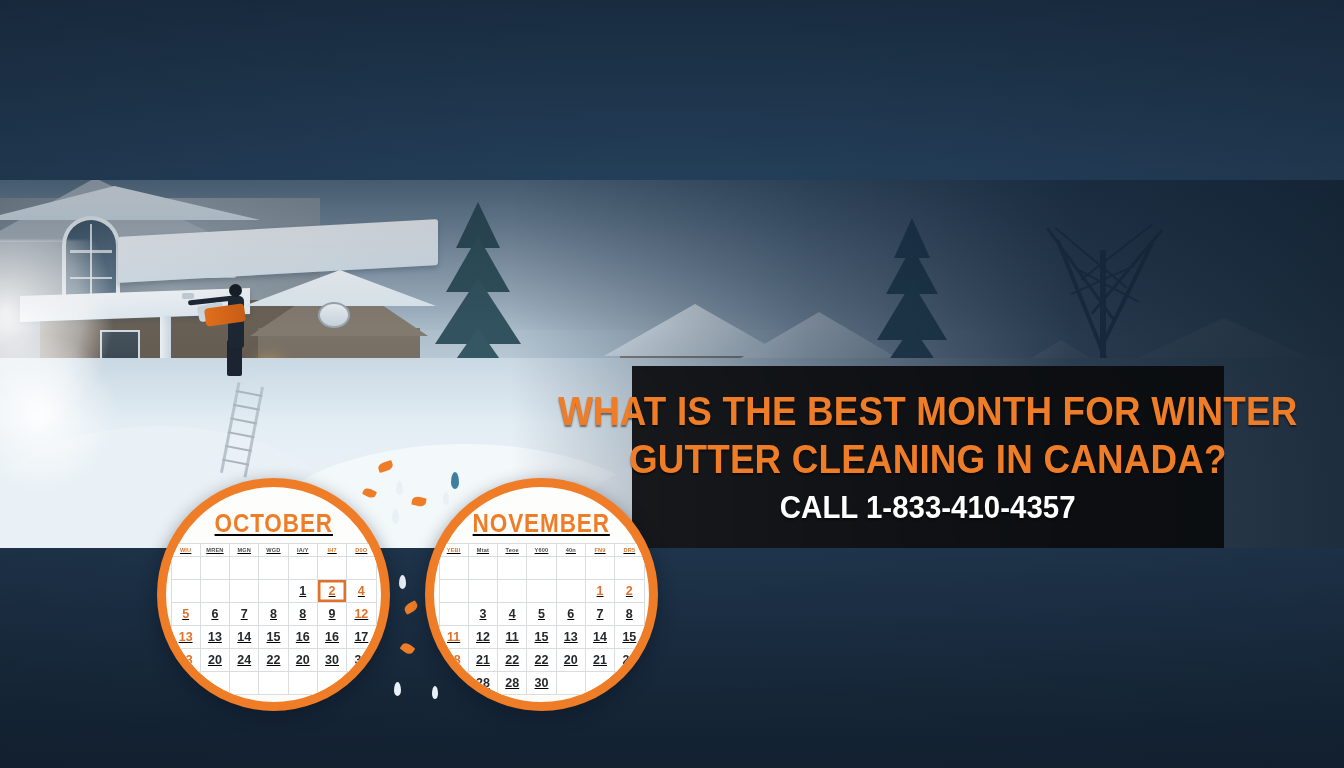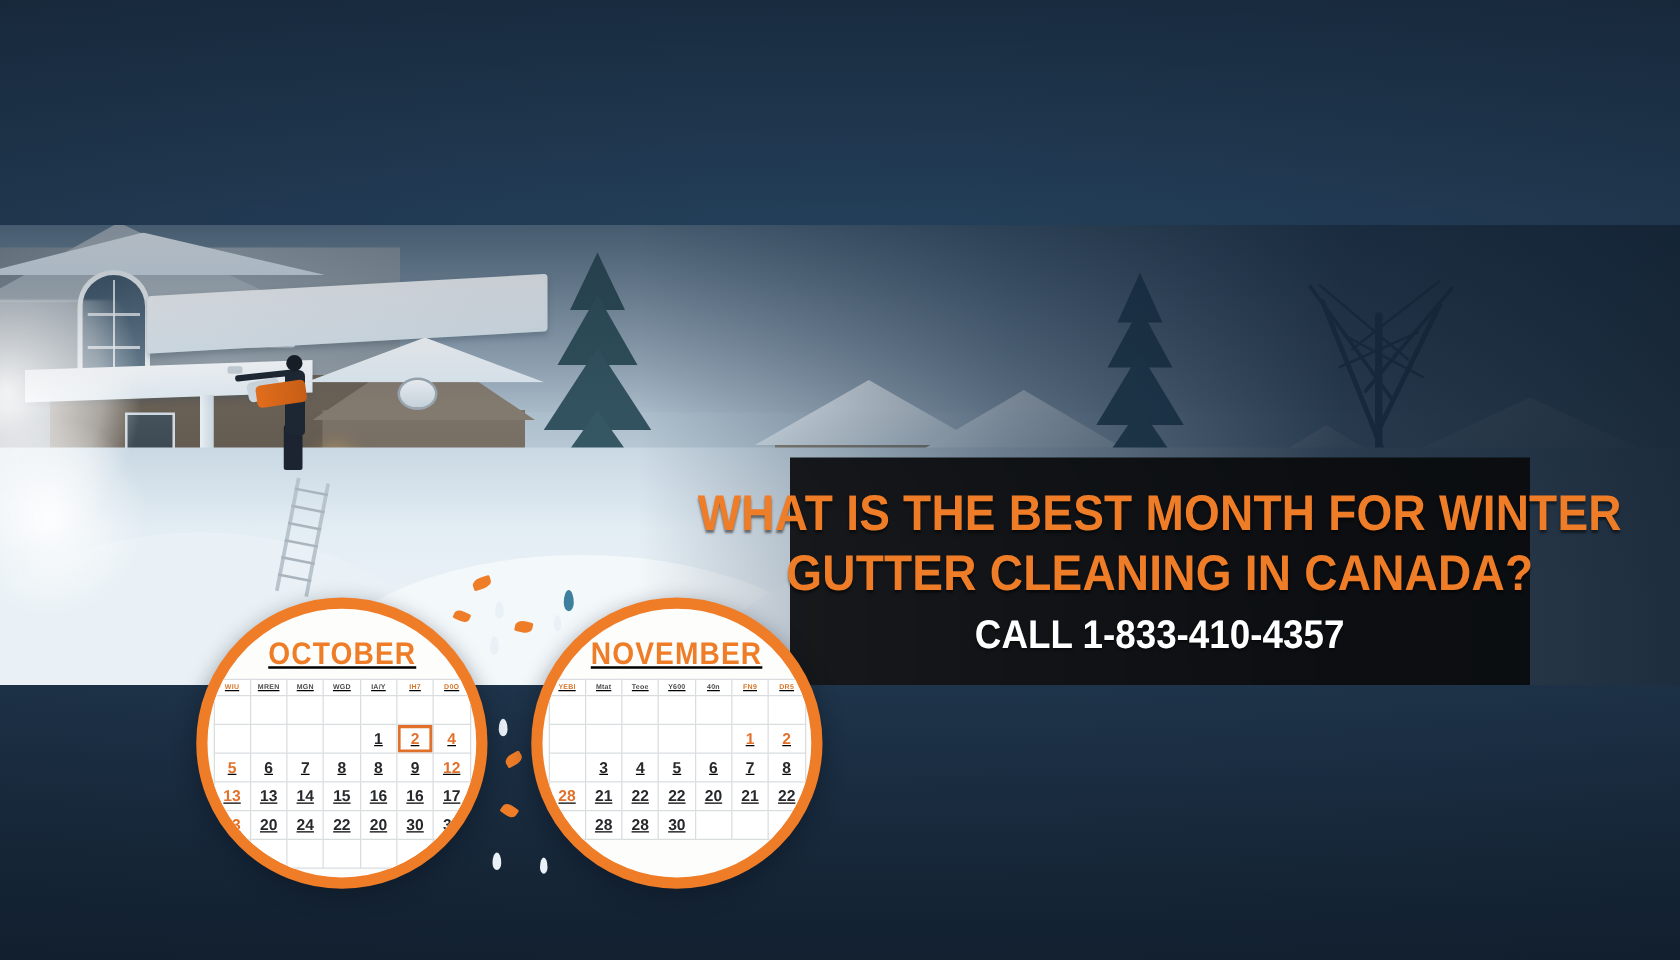--- a/index.html
+++ b/index.html
@@ -464,20 +464,29 @@
           <tr>
             <td></td>
             <td>3</td>
             <td>4</td>
             <td>5</td>
             <td>6</td>
             <td>7</td>
             <td>8</td>
           </tr>
           <tr>
+            <td class="we">11</td>
+            <td>12</td>
+            <td>11</td>
+            <td>15</td>
+            <td>13</td>
+            <td>14</td>
+            <td>15</td>
+          </tr>
+          <tr>
             <td class="we">28</td>
             <td>21</td>
             <td>22</td>
             <td>22</td>
             <td>20</td>
             <td>21</td>
             <td>22</td>
           </tr>
           <tr>
             <td></td>

